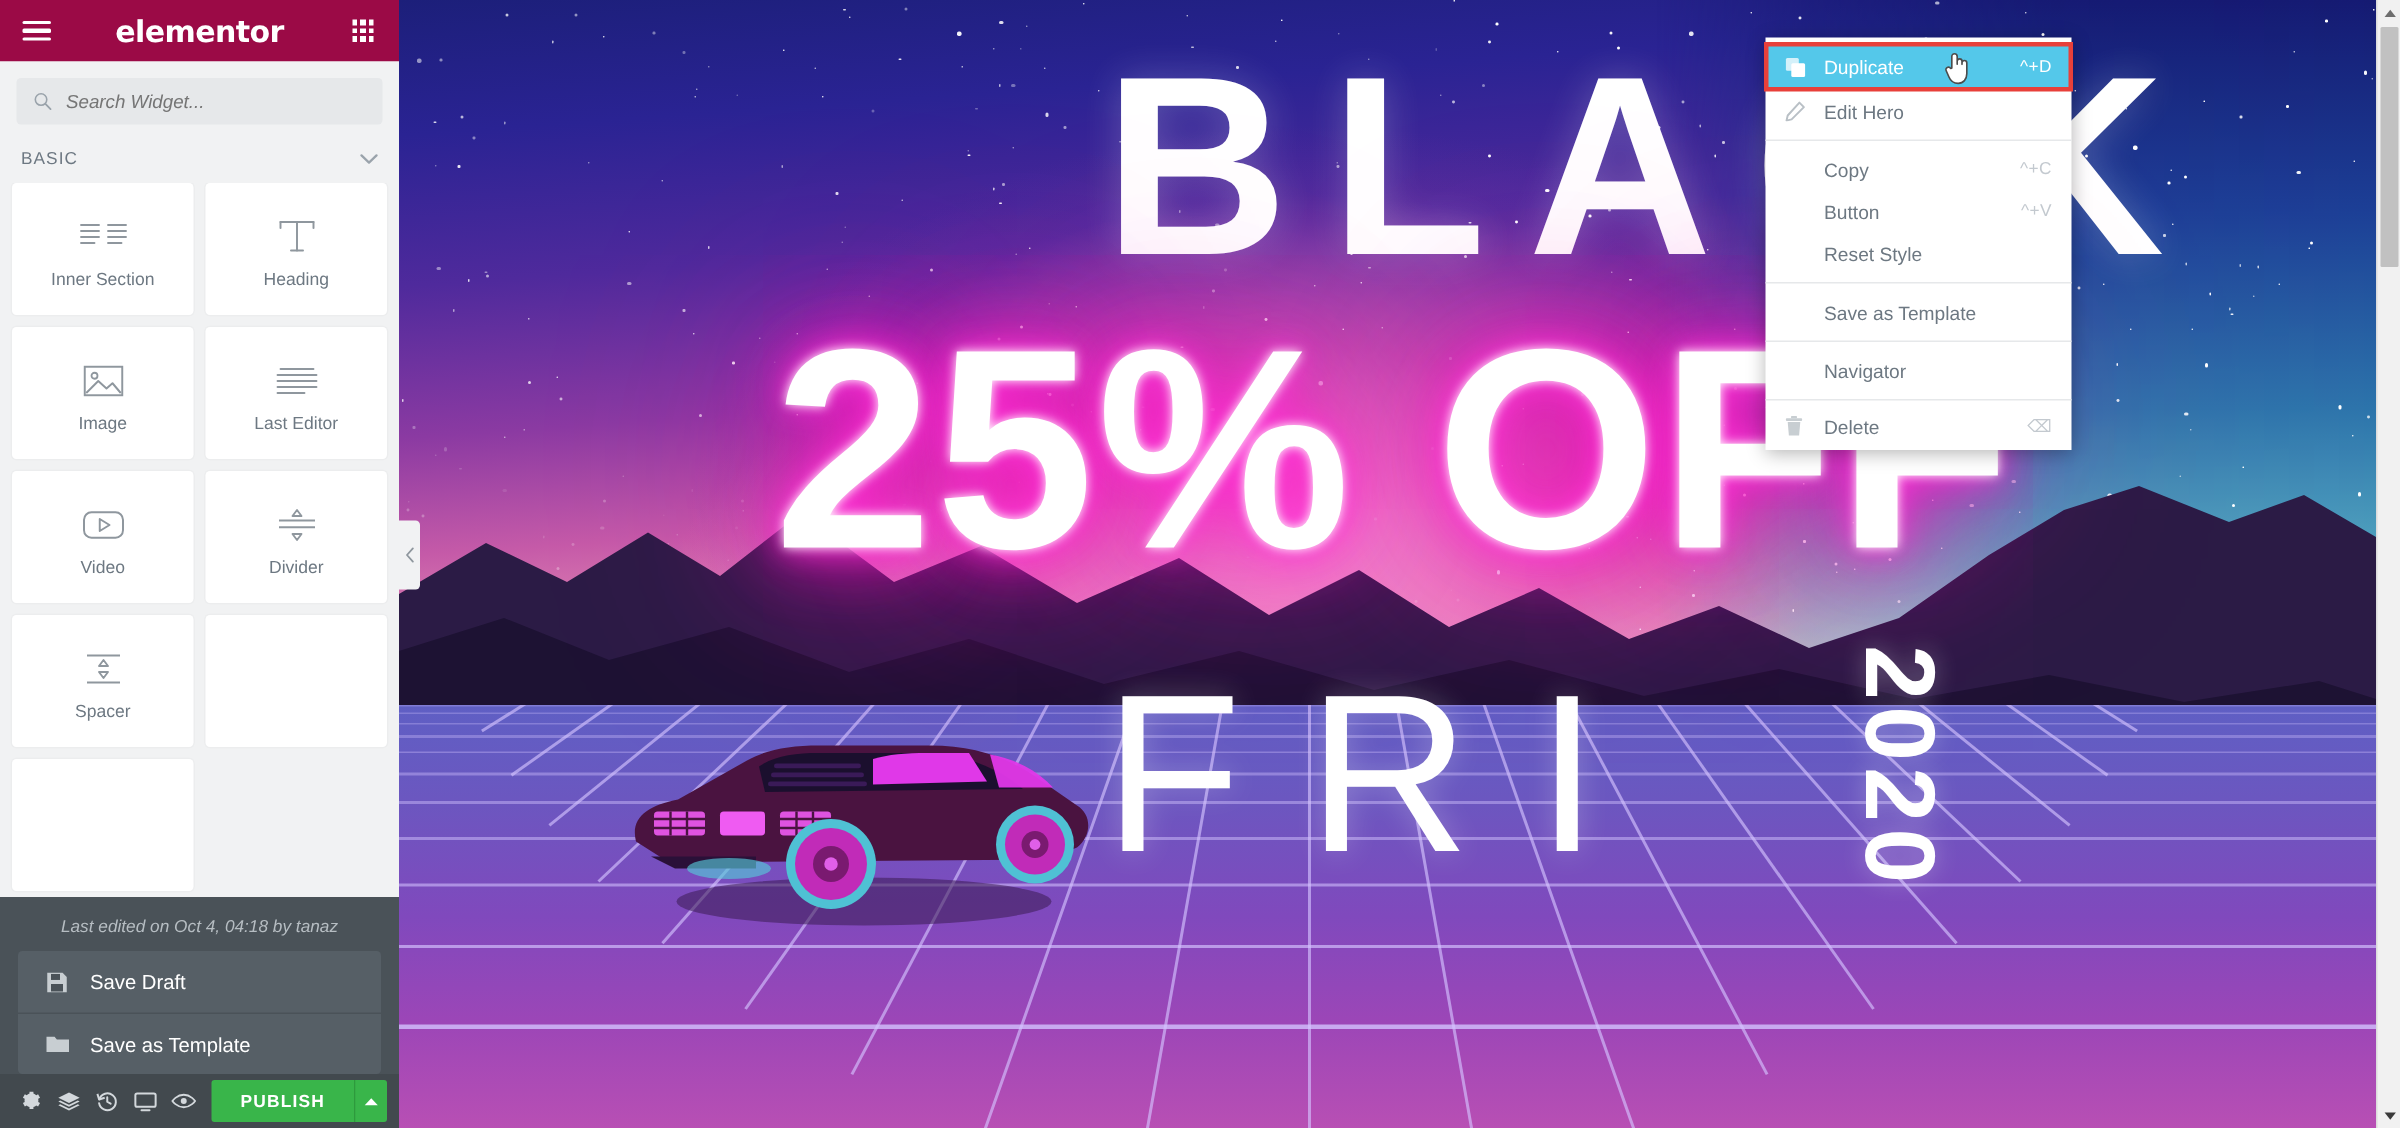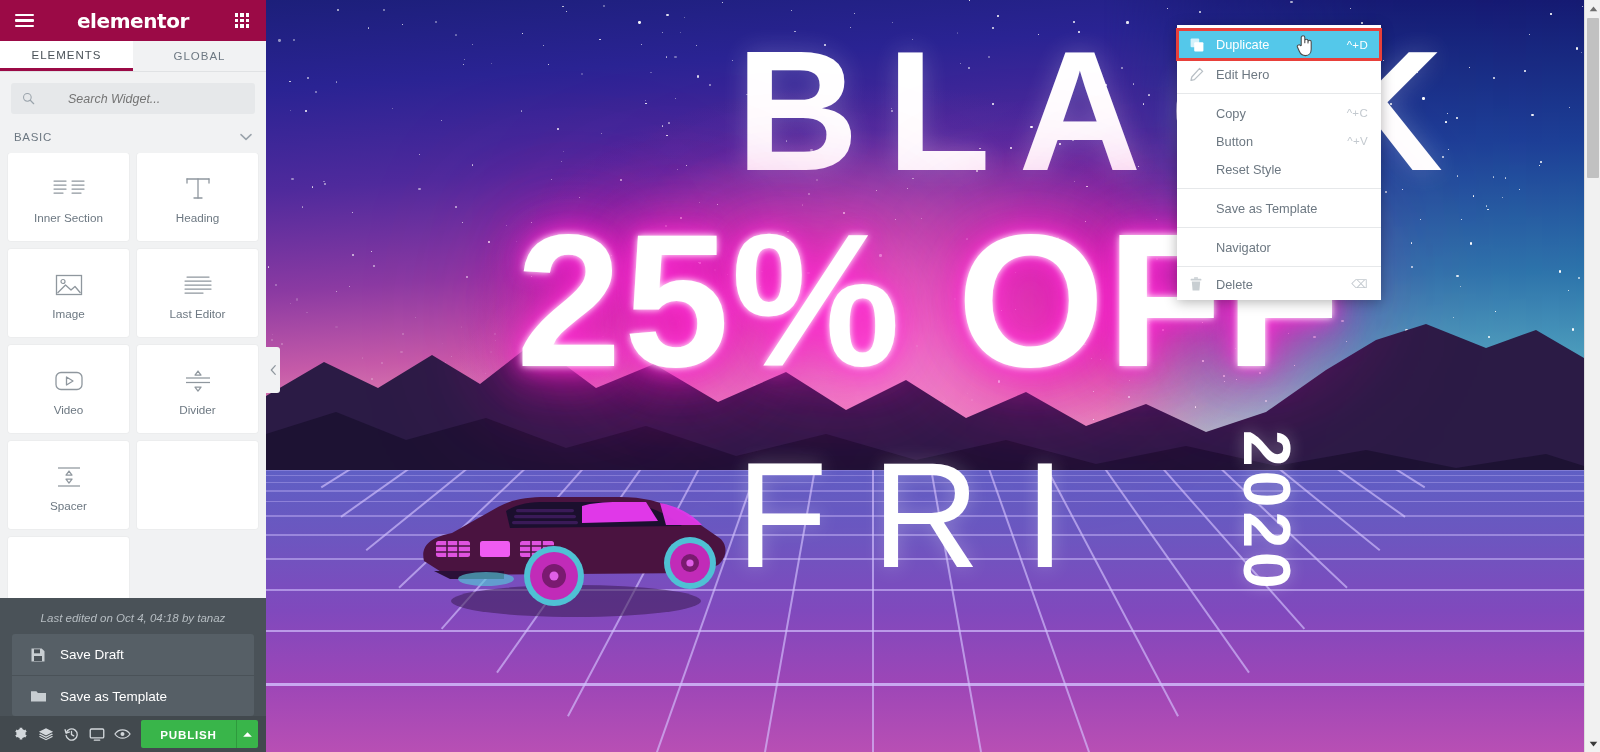--- a/index.html
+++ b/index.html
@@ -29,21 +29,21 @@
   .tab { flex:1; display:flex; align-items:center; justify-content:center;
       font-size:11.5px; letter-spacing:1.0px; color:#6d7882; cursor:pointer; height:100%; }
   .tab.active { background:#fff; color:#495157; border-bottom:3px solid #9b0a46; }
 
   #search-wrap { padding:11px 11px 6px 11px; background:#f1f2f3; flex:0 0 auto; }
   #search-box { height:31px; background:#e6e8ea; border-radius:3px; display:flex;
       align-items:center; padding:0 11px; cursor:text; }
   #search-box .sicon { width:13px; height:13px; margin-right:9px; flex:0 0 13px; }
   #search-input { border:0; background:transparent; outline:none; font-size:12.5px;
       font-style:italic; color:#15803d; width:100%;
-      font-family:"Liberation Sans",sans-serif;margin-left:24px; }
+      font-family:"Liberation Sans",sans-serif; }
 
   #basic-row { height:33px; flex:0 0 33px; display:flex; align-items:center;
       justify-content:space-between; padding:0 14px 0 14px; font-size:11.5px;
       letter-spacing:0.7px; color:#6d7882; cursor:pointer; }
 
   #widgets { flex:1 1 auto; overflow:hidden; padding:0 8px; position:relative; }
   #wgrid { display:grid; grid-template-columns:1fr 1fr; gap:8px; }
   .widget { background:#fff; border-radius:3px; height:88px; display:flex;
       flex-direction:column; align-items:center; justify-content:center; cursor:grab;
       box-shadow:0 0 0 1px rgba(0,0,0,0.02); }
@@ -182,24 +182,20 @@
             <i></i>
             <i></i>
             <i></i>
             <i></i>
             <i></i>
             <i></i>
           </div>
       </div>
     </div>
 
-    <div id="tabs">
-      <div class="tab active">ELEMENTS</div>
-      <div class="tab">GLOBAL</div>
-    </div>
 
     <div id="search-wrap">
       <div id="search-box">
         <svg class="sicon" viewBox="0 0 16 16">
           <circle cx="6.6" cy="6.6" r="4.7" fill="none" stroke="#9aa3ab" stroke-width="1.3"></circle>
           <line x1="10.2" y1="10.2" x2="14.4" y2="14.4" stroke="#9aa3ab" stroke-width="1.5" stroke-linecap="round"></line>
         </svg>
         <input id="search-input" type="text" placeholder="Search Widget..." style="">
       </div>
     </div>

